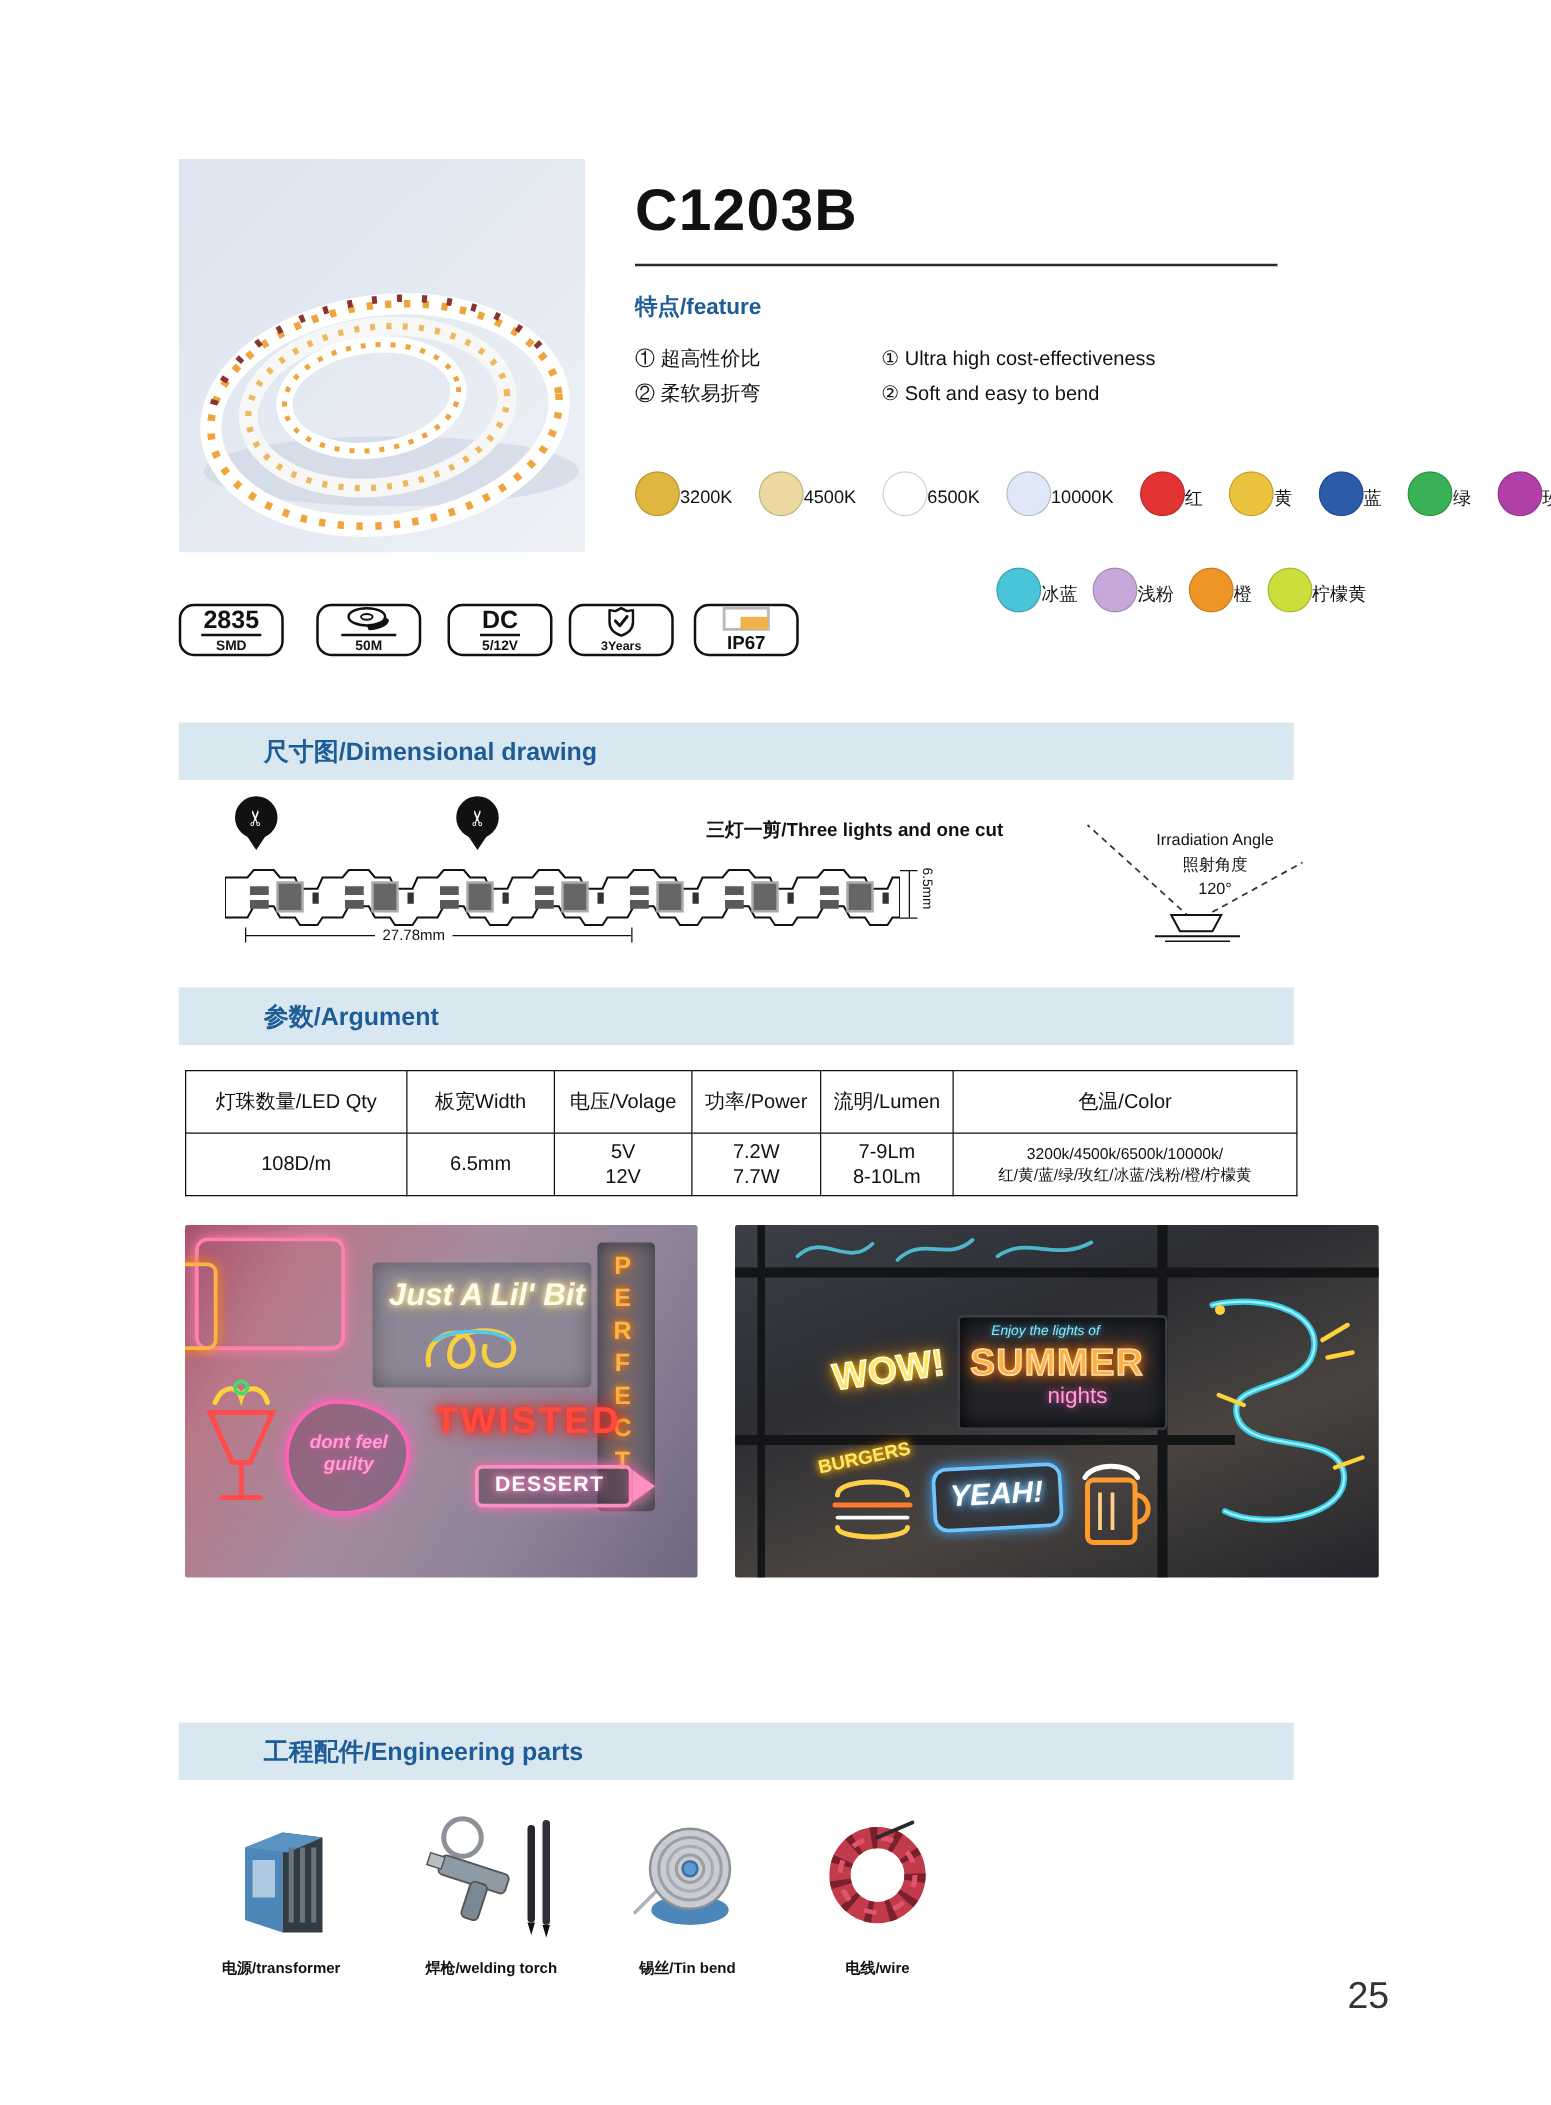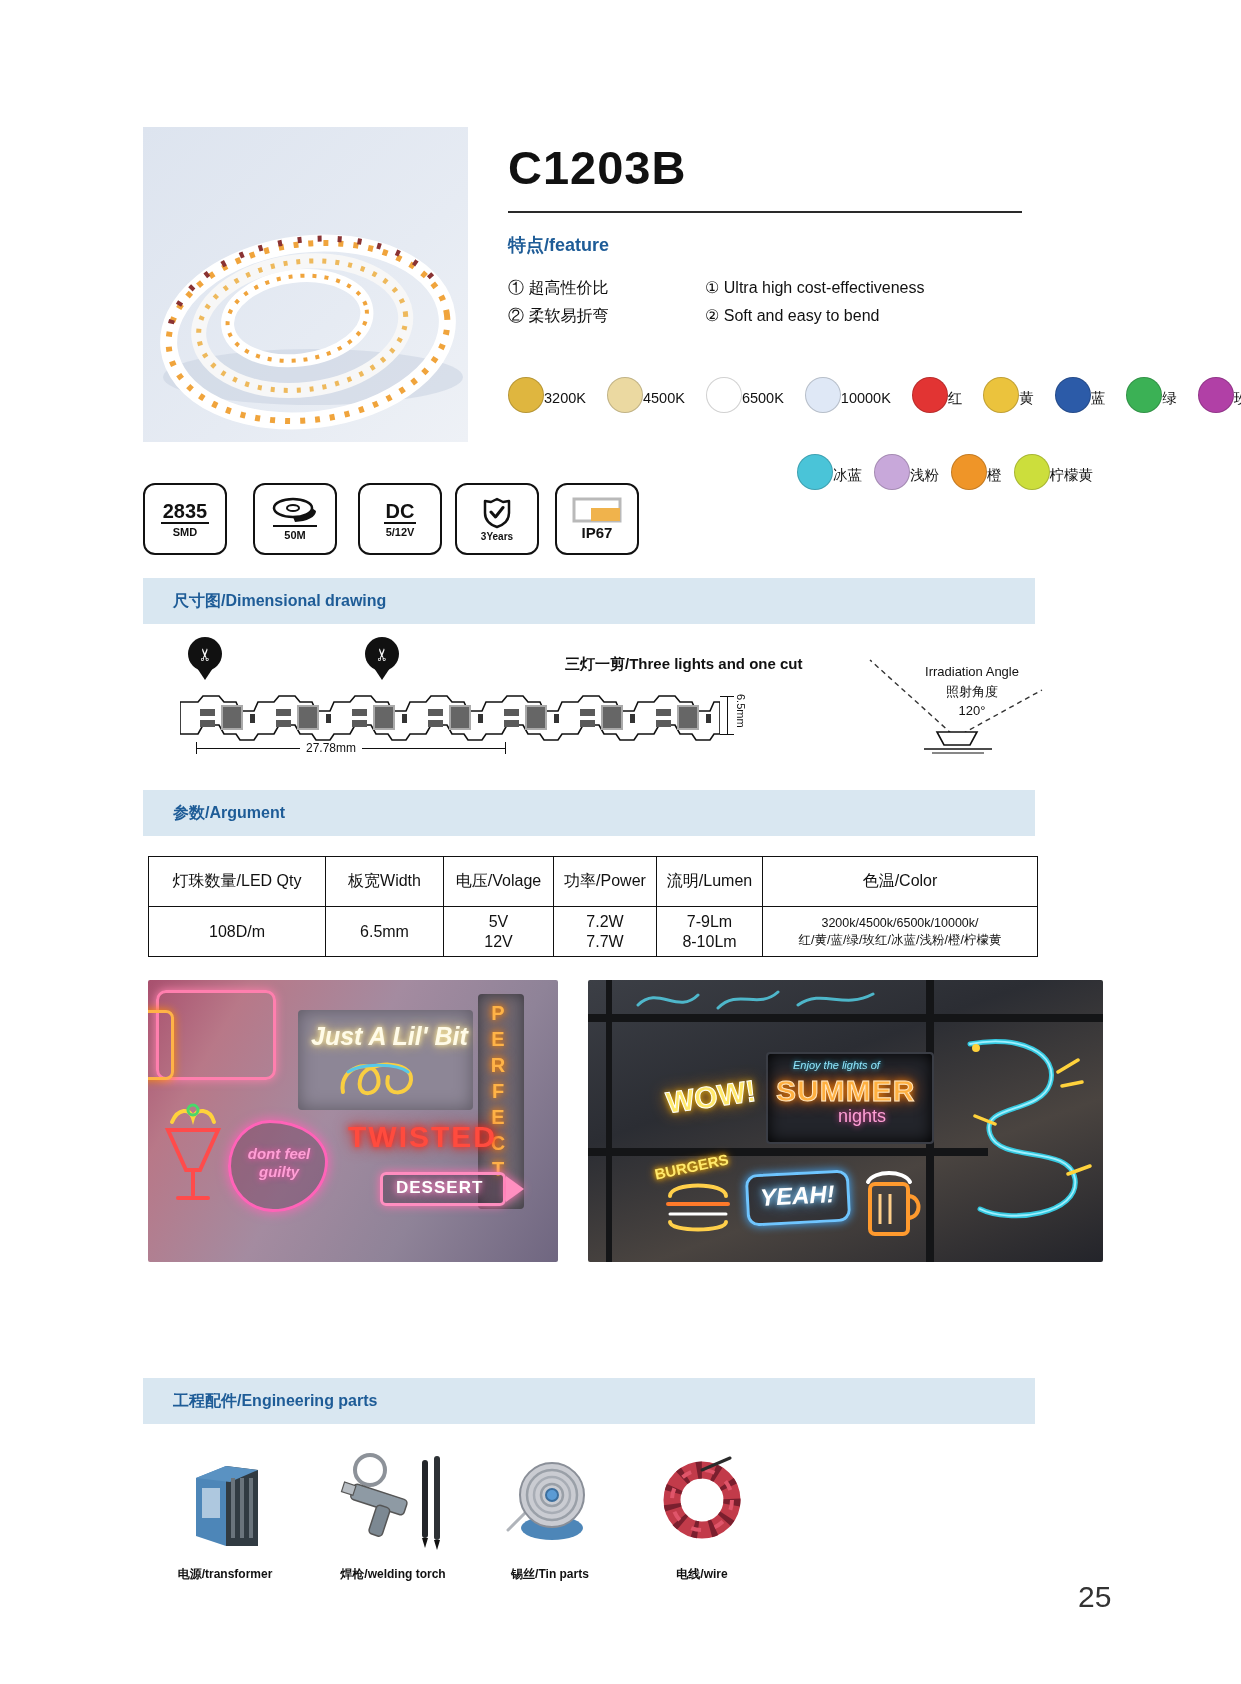--- a/index.html
+++ b/index.html
@@ -14,31 +14,31 @@
   .feature-heading { font-size:18px; font-weight:bold; color:#1e5c97; }
   .feature-line { font-size:16px; color:#111; line-height:31px; }
 
   
   .swatch-row { display:flex; }
   .swatch { display:flex; flex-direction:row; align-items:center; }
   .swatch-dot { width:36px; height:36px; border-radius:50%; border:1px solid rgba(0,0,0,0.18); }
   .swatch-label { margin-top:6px; font-size:14.5px; color:#111; white-space:nowrap; }
 
   
-  .badge { position:absolute; width:84px; height:72px; border:2.5px solid #111; border-radius:12px;
+  .badge { position:absolute; width:84px; height:42px; border:2.5px solid #111; border-radius:12px;
            display:flex; flex-direction:column; align-items:center; justify-content:center; background:#fff; }
   .badge-top { font-size:20px; font-weight:bold; color:#111; border-bottom:2px solid #111; line-height:1.05; padding:0 2px; }
   .badge-sub { font-size:11px; font-weight:bold; color:#111; margin-top:2px; }
   .badge-sub-lg { font-size:15px; font-weight:bold; color:#111; margin-top:1px; }
   .reel-ground { width:44px; border-top:2px solid #111; margin-top:2px; }
 
   
   .section-bar { position:absolute; left:143px; width:892px; height:46px; background:#d9e7f1;
                  display:flex; align-items:center; padding-left:30px; }
-  .section-bar-title { font-size:16px; font-weight:bold; color:#1e5c97; }
+  .section-bar-title { font-size:20px; font-weight:bold; color:#1e5c97;margin-left:38px; }
 
   
   .scissor-pin { position:absolute; width:34px; height:34px; background:#111; border-radius:50%;
                  display:flex; align-items:center; justify-content:center; }
   .scissor-pin:after { content:""; position:absolute; left:50%; top:31px; transform:translateX(-50%);
                  border-left:8px solid transparent; border-right:8px solid transparent; border-top:12px solid #111; }
   .scissor-glyph { color:#fff; font-size:17px; transform:rotate(-90deg); line-height:1; }
   .cut-note { font-size:15px; font-weight:600; color:#111; }
   .dim-line { position:absolute; height:0; border-top:1px solid #111; }
   .dim-tick { position:absolute; width:0; border-left:1px solid #111; }
@@ -407,18 +407,18 @@
     <svg width="100" height="100" viewBox="0 0 100 100">
       <circle cx="50" cy="50" r="30" fill="none" stroke="#c23b4a" stroke-width="17"></circle>
       <circle cx="50" cy="50" r="30" fill="none" stroke="#7a1f2e" stroke-width="17" stroke-dasharray="5 12"></circle>
       <circle cx="50" cy="50" r="30" fill="none" stroke="#e0556a" stroke-width="4" stroke-dasharray="10 14"></circle>
       <path d="M50,20 L78,8" stroke="#2a2a2a" stroke-width="3" stroke-linecap="round" fill="none"></path>
     </svg>
   </div>
 
   <div class="part-label" style="left:140px; top:1566px;">电源/transformer</div>
   <div class="part-label" style="left:308px; top:1566px;">焊枪/welding torch</div>
-  <div class="part-label" style="left:465px; top:1566px;">锡丝/Tin parts</div>
+  <div class="part-label" style="left:465px; top:1566px;">锡丝/Tin bend</div>
   <div class="part-label" style="left:617px; top:1566px;">电线/wire</div>
 
   <div class="page-number" style="left:1078px; top:1580px;">25</div>
 
 </div>
 
 </body></html>

